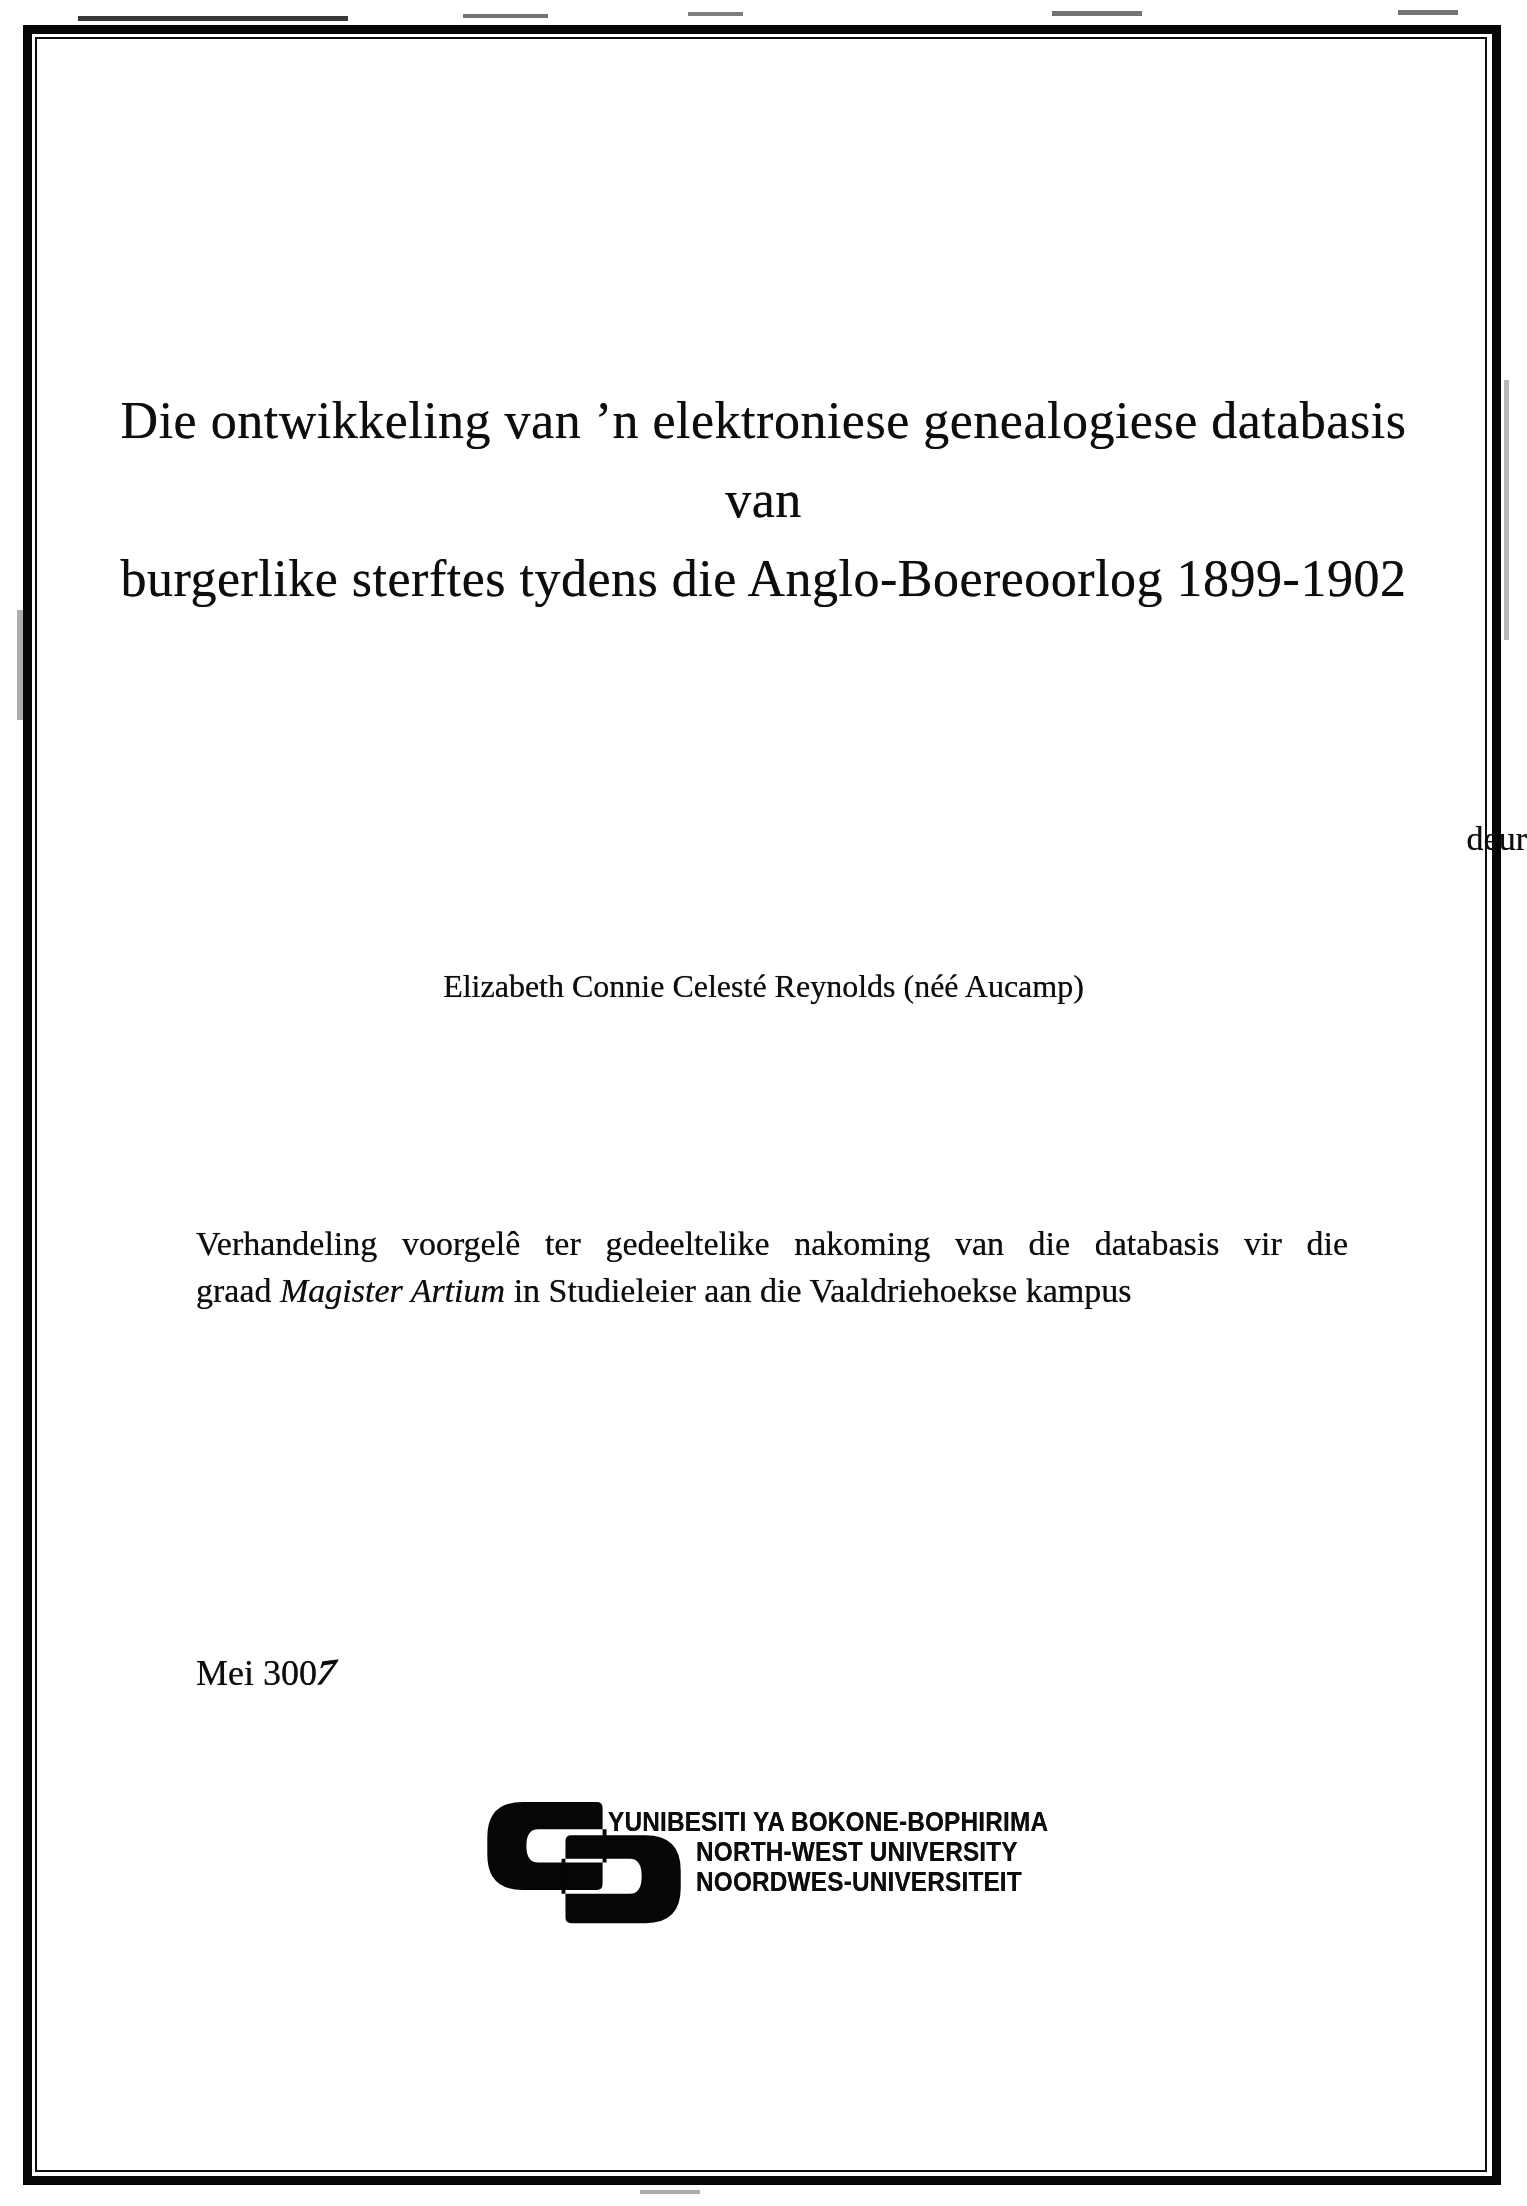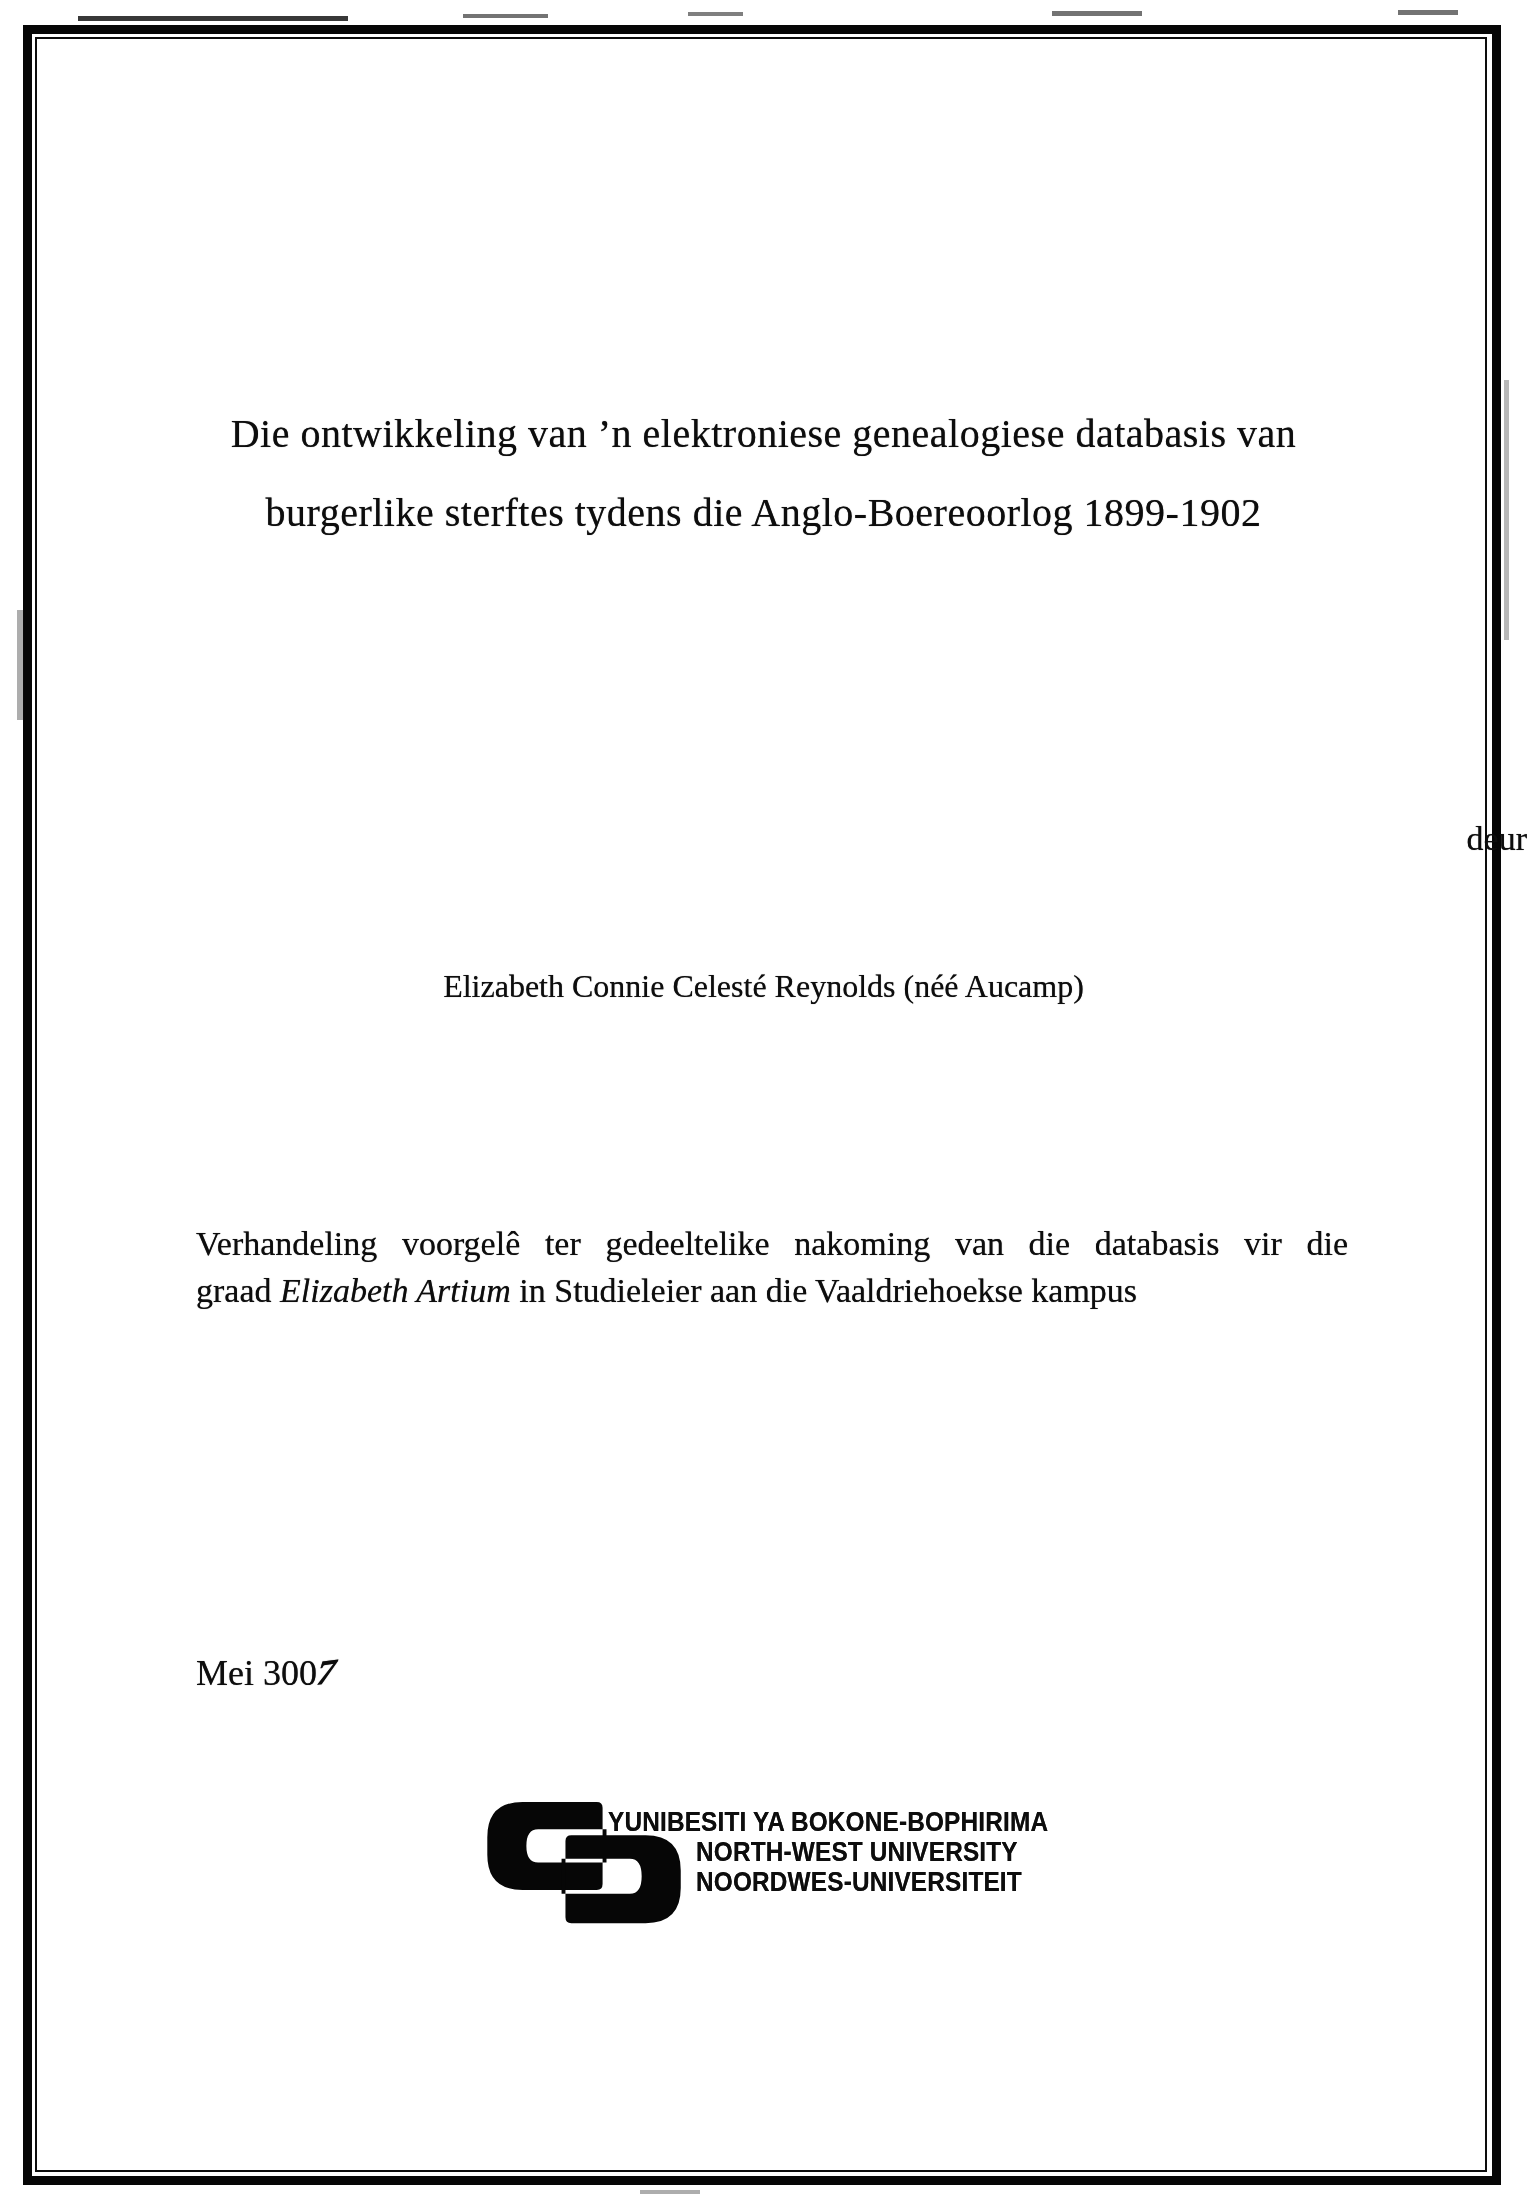--- a/index.html
+++ b/index.html
@@ -29,23 +29,23 @@
   .a1 { left:78px;  top:16px; width:270px; height:5px; opacity:.85; }
   .a2 { left:463px; top:14px; width:85px;  height:4px; opacity:.6; }
   .a3 { left:688px; top:12px; width:55px;  height:4px; opacity:.55; }
   .a4 { left:1052px;top:11px; width:90px;  height:5px; opacity:.6; }
   .a5 { left:1398px;top:10px; width:60px;  height:5px; opacity:.6; }
   .a6 { left:17px;  top:610px; width:7px; height:110px; opacity:.35; }
   .a7 { left:1504px;top:380px; width:5px; height:260px; opacity:.3; }
   .a8 { left:640px; top:2190px; width:60px; height:4px; opacity:.35; }
 
   .title {
-    position:absolute; left:110px; right:110px; top:394px;
+    position:absolute; left:110px; right:110px; top:381px;
     text-align:center;
-    font-size:40px; line-height:79px;
+    font-size:52px; line-height:79px;
     letter-spacing:0.5px;
   }
   .byline {
     position:absolute; left:0; width:100%; top:820px;
     text-align:right; font-size:34px;
   }
   .author {
     position:absolute; left:0; width:100%; top:968px;
     text-align:center; font-size:32px;
   }
@@ -101,21 +101,21 @@
     <div>Die ontwikkeling van ’n elektroniese genealogiese databasis van</div>
     <div>burgerlike sterftes tydens die Anglo-Boereoorlog 1899-1902</div>
   </div>
 
   <div class="byline">deur</div>
 
   <div class="author">Elizabeth Connie Celesté Reynolds (néé Aucamp)</div>
 
   <div class="desc">
     <div class="justified">Verhandeling voorgelê ter gedeeltelike nakoming van die databasis vir die</div>
-    <div><span>graad </span><span class="italic">Elizabeth Artium</span><span> in Studieleier aan die Vaaldriehoekse kampus</span></div>
+    <div><span>graad </span><span class="italic">Magister Artium</span><span> in Studieleier aan die Vaaldriehoekse kampus</span></div>
   </div>
 
   <div class="supervisor">
     <div><span>Mei 300</span><span class="odd-seven">7</span></div>
   </div>
 
   <div class="logo">
     <svg class="logo-mark" width="196" height="127" viewBox="0 0 200 130" xmlns="http://www.w3.org/2000/svg">
       <path fill="#060606" fill-rule="evenodd" d="
         M36,0 H112 Q118,0 118,6 V84 Q118,90 112,90 H36 Q0,90 0,54 V36 Q0,0 36,0 Z

